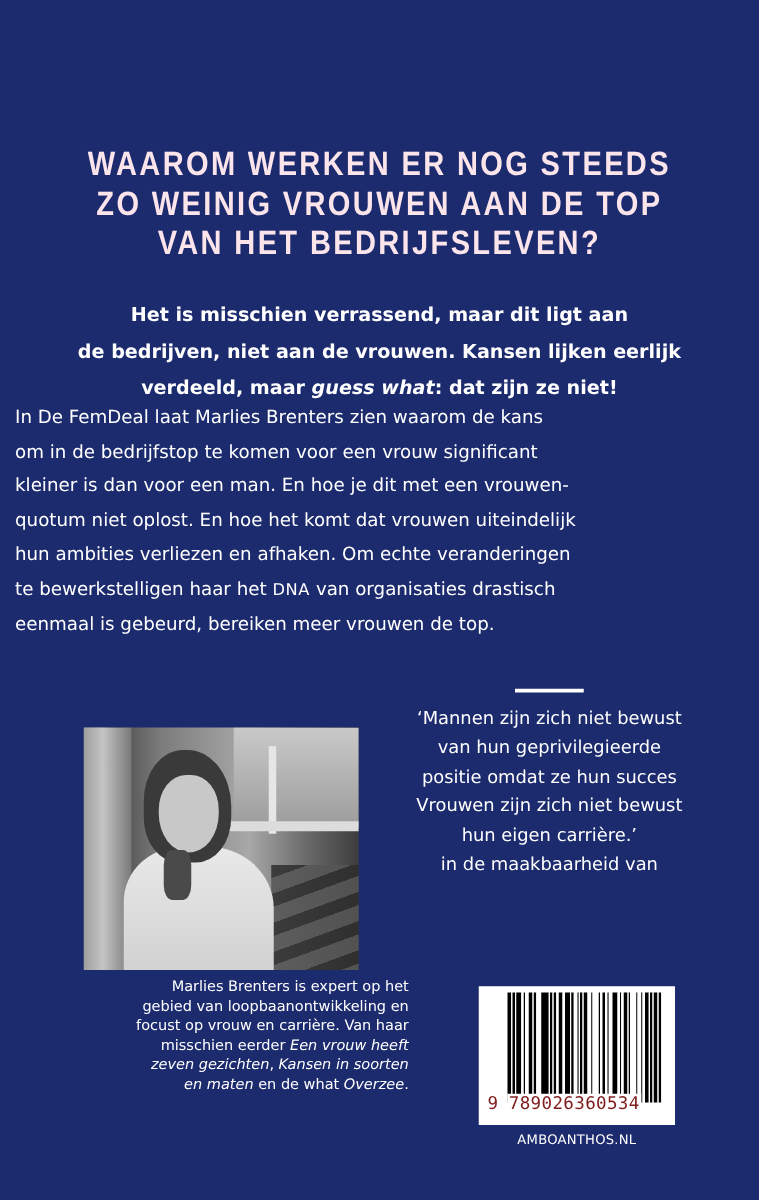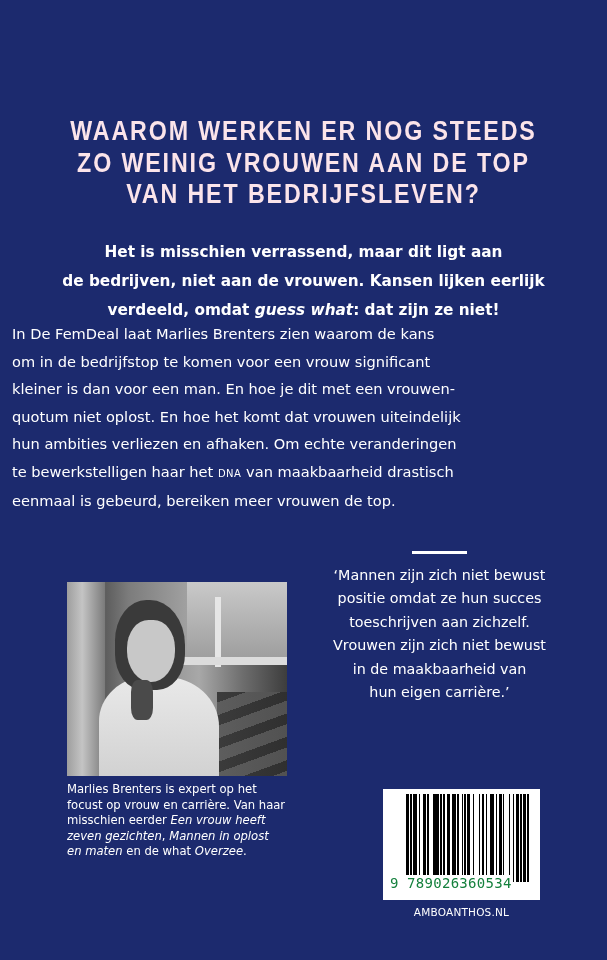--- a/index.html
+++ b/index.html
@@ -30,21 +30,21 @@
     line-height: 29px;
   }
   #lead .line { display: block; white-space: nowrap; }
   #body-text {
     left: 12px; width: 607px; top: 320px;
     text-align: left;
     font-size: 14.6px;
     line-height: 27.5px;
   }
   #body-text .line { display: block; white-space: nowrap; }
-  .smallcaps { font-size: 10px; letter-spacing: 0.5px; }
+  .smallcaps { font-size: 13px; letter-spacing: 0.5px; }
   #divider {
     left: 412px; top: 551px; width: 55px; height: 3px;
     background: #ffffff;
   }
   #quote {
     left: 300px; width: 279px; top: 564px;
     text-align: center;
     font-size: 14.3px;
     line-height: 23.4px;
   }
@@ -66,37 +66,37 @@
     background: linear-gradient(90deg, #9e9e9e, #c4c4c4 40%, #7a7a7a); }
   .photo-hair { position:absolute; left: 48px; top: 18px; width: 70px; height: 90px; border-radius: 45% 50% 40% 40%;
     background: #3a3a3a; }
   .photo-face { position:absolute; left: 60px; top: 38px; width: 48px; height: 62px; border-radius: 45% 45% 50% 50%;
     background: #c8c8c8; }
   .photo-shirt { position:absolute; left: 32px; top: 95px; width: 120px; height: 110px; border-radius: 40% 45% 0 0;
     background: linear-gradient(180deg, #e9e9e9, #cfcfcf); }
   .photo-scarf { position:absolute; left: 64px; top: 98px; width: 22px; height: 40px; background: #4a4a4a; border-radius: 30%; }
   #bio {
     left: 67px; top: 782px; width: 260px;
-    text-align: left;
+    text-align: right;
     font-size: 11.6px;
     line-height: 15.5px;
   }
   #bio .line { display: block; white-space: nowrap; }
   #barcode-box {
     left: 383px; top: 789px; width: 157px; height: 111px;
     background: #ffffff;
   }
   #barcode-bars {
     position: absolute; left: 23px; top: 5px; width: 126px; height: 88px;
     display: flex; align-items: stretch;
   }
   #barcode-bars span { display: block; height: 100%; }
   #barcode-number {
     position: absolute; left: 7px; top: 86px; width: 145px;
-    color: #15803d; font-family: "DejaVu Sans Mono", monospace;
+    color: #7f1d1d; font-family: "DejaVu Sans Mono", monospace;
     font-size: 14px; letter-spacing: 0.3px; background: transparent;
   }
   #barcode-number .first { display:inline-block; width: 16px; background:#fff; }
   #barcode-number .rest { background: #fff; padding: 0 1px; }
   #publisher {
     left: 383px; width: 157px; top: 906px;
     text-align: center;
     font-size: 10.5px; letter-spacing: 0.2px;
   }
 </style>
@@ -105,61 +105,62 @@
 
 <div id="headline" class="abs">
   <span class="line">WAAROM WERKEN ER NOG STEEDS</span>
   <span class="line">ZO WEINIG VROUWEN AAN DE TOP</span>
   <span class="line">VAN HET BEDRIJFSLEVEN?</span>
 </div>
 
 <div id="lead" class="abs">
   <span class="line">Het is misschien verrassend, maar dit ligt aan</span>
   <span class="line">de bedrijven, niet aan de vrouwen. Kansen lijken eerlijk</span>
-  <span class="line"><span>verdeeld, omdat </span><em>guess what</em><span>: dat zijn ze niet!</span></span>
+  <span class="line"><span>verdeeld, maar </span><em>guess what</em><span>: dat zijn ze niet!</span></span>
 </div>
 
 <div id="body-text" class="abs">
   <span class="line">In De FemDeal laat Marlies Brenters zien waarom de kans</span>
   <span class="line">om in de bedrijfstop te komen voor een vrouw significant</span>
   <span class="line">kleiner is dan voor een man. En hoe je dit met een vrouwen-</span>
   <span class="line">quotum niet oplost. En hoe het komt dat vrouwen uiteindelijk</span>
   <span class="line">hun ambities verliezen en afhaken. Om echte veranderingen</span>
-  <span class="line"><span>te bewerkstelligen haar het </span><span class="smallcaps">DNA</span><span> van maakbaarheid drastisch</span></span>
+  <span class="line"><span>te bewerkstelligen haar het </span><span class="smallcaps">DNA</span><span> van organisaties drastisch</span></span>
   <span class="line">eenmaal is gebeurd, bereiken meer vrouwen de top.</span>
 </div>
 
 <div id="divider" class="abs"></div>
 
 <div id="quote" class="abs">
   <span class="line">‘Mannen zijn zich niet bewust</span>
+  <span class="line">van hun geprivilegieerde</span>
   <span class="line">positie omdat ze hun succes</span>
-  <span class="line">toeschrijven aan zichzelf.</span>
   <span class="line">Vrouwen zijn zich niet bewust</span>
+  <span class="line">hun eigen carrière.’</span>
   <span class="line">in de maakbaarheid van</span>
-  <span class="line">hun eigen carrière.’</span>
 </div>
 
 <div id="author-photo" class="abs" title="Zwart-witfoto van Marlies Brenters">
   <div class="photo-window"></div>
   <div class="photo-frame-v"></div>
   <div class="photo-frame-h"></div>
   <div class="photo-stair"></div>
   <div class="photo-pillar"></div>
   <div class="photo-shirt"></div>
   <div class="photo-hair"></div>
   <div class="photo-face"></div>
   <div class="photo-scarf"></div>
 </div>
 
 <div id="bio" class="abs">
   <span class="line">Marlies Brenters is expert op het</span>
+  <span class="line">gebied van loopbaanontwikkeling en</span>
   <span class="line">focust op vrouw en carrière. Van haar</span>
   <span class="line"><span>misschien eerder </span><em>Een vrouw heeft</em></span>
-  <span class="line"><em>zeven gezichten</em><span>, </span><em>Mannen in oplost</em></span>
+  <span class="line"><em>zeven gezichten</em><span>, </span><em>Kansen in soorten</em></span>
   <span class="line"><em>en maten</em><span> en de what </span><em>Overzee</em><span>.</span></span>
 </div>
 
 <div id="barcode-box" class="abs" title="9789026360534">
   <div id="barcode-bars">
       <span style="width: 2.86364px; background: rgb(0, 0, 0);"></span>
       <span style="width: 1.43182px; background: rgb(255, 255, 255);"></span>
       <span style="width: 1.43182px; background: rgb(0, 0, 0);"></span>
       <span style="width: 1.43182px; background: rgb(255, 255, 255);"></span>
       <span style="width: 4.29545px; background: rgb(0, 0, 0);"></span>

